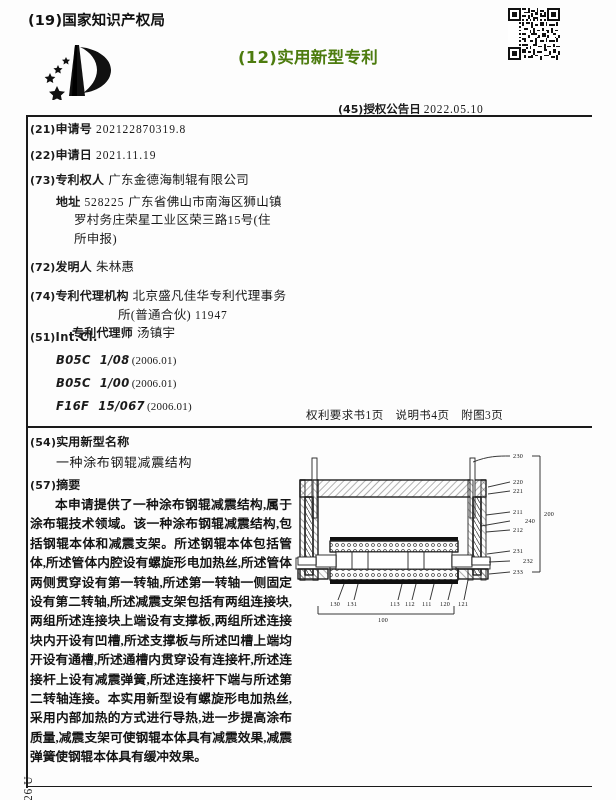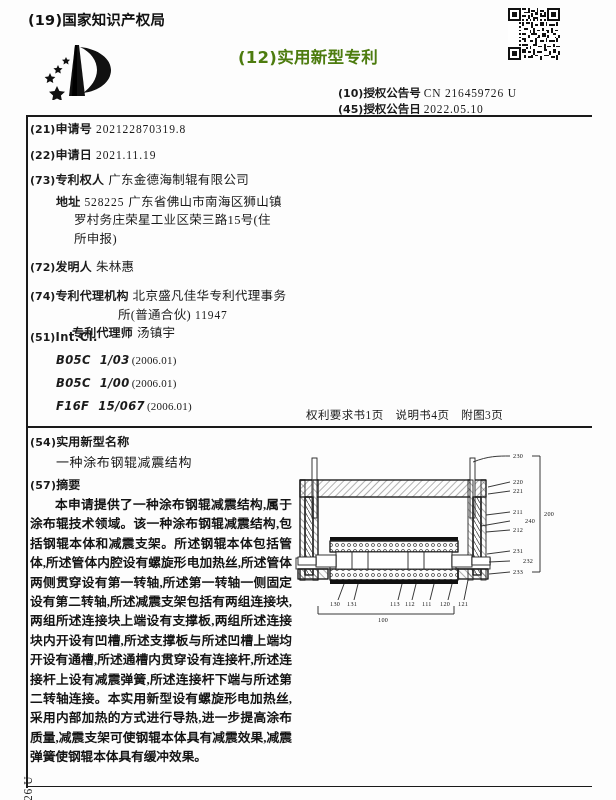--- a/index.html
+++ b/index.html
@@ -427,24 +427,20 @@
         <rect x="8" y="17" width="1" height="1"></rect>
           <rect x="10" y="22" width="1" height="1"></rect>
         <rect x="16" y="16" width="1" height="1"></rect>
           <rect x="22" y="13" width="1" height="1"></rect>
         <rect x="26" y="16" width="1" height="1"></rect>
           <rect x="13" y="26" width="1" height="1"></rect>
       </g>
     </svg>
   </div>
 
-  <div class="pubnum">
-    <span class="tag">(10)</span><span class="cnlabel">授权公告号</span>
-    <span class="mono-val">CN 216459726 U</span>
-  </div>
   <div class="pubdate">
     <span class="tag">(45)</span><span class="cnlabel">授权公告日</span>
     <span class="mono-val">2022.05.10</span>
   </div>
 
   <div class="rule rule-1"></div>
   <div class="rule-spine"></div>
 
   <div class="biblio">
 
@@ -491,21 +487,21 @@
         <span class="bib-val">汤镇宇</span>
       </div>
     </div>
   </div>
 
   <div class="ipc">
     <div>
       <span class="bib-code">(51)</span><span class="ipc-head">Int.Cl.</span>
     </div>
     <div class="ipc-line">
-      <span class="ipc-sym">B05C</span><span class="ipc-grp">1/03</span><span class="ipc-ver">(2006.01)</span>
+      <span class="ipc-sym">B05C</span><span class="ipc-grp">1/08</span><span class="ipc-ver">(2006.01)</span>
     </div>
     <div class="ipc-line">
       <span class="ipc-sym">B05C</span><span class="ipc-grp">1/00</span><span class="ipc-ver">(2006.01)</span>
     </div>
     <div class="ipc-line">
       <span class="ipc-sym">F16F</span><span class="ipc-grp">15/067</span><span class="ipc-ver">(2006.01)</span>
     </div>
   </div>
 
   <div class="pagecount">

